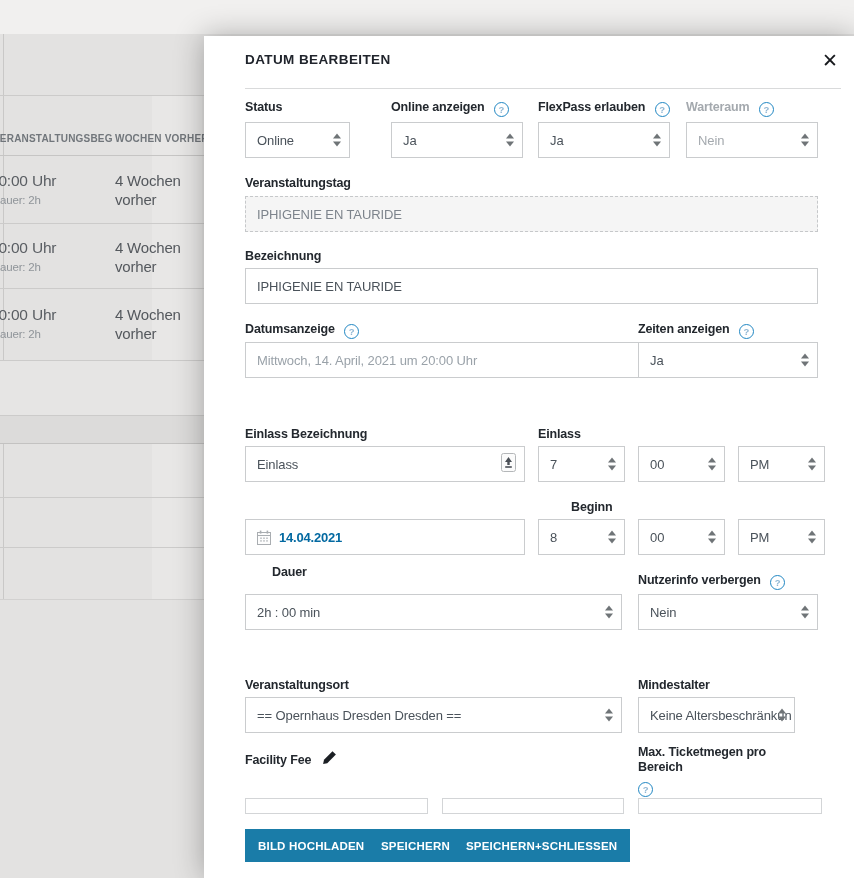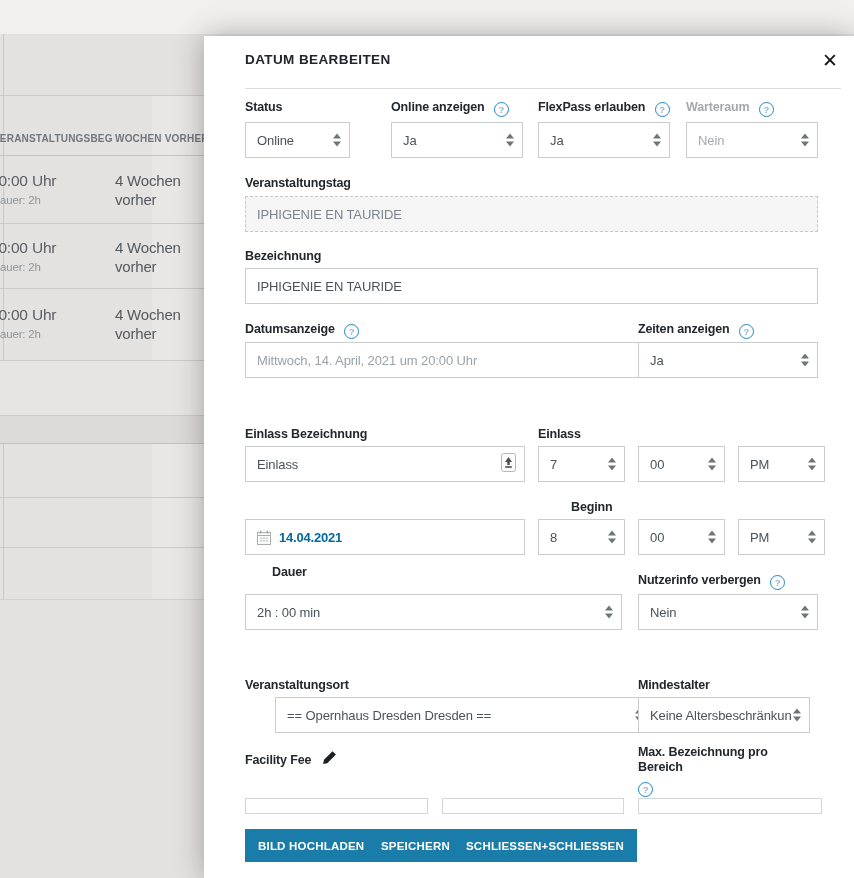--- a/index.html
+++ b/index.html
@@ -299,56 +299,56 @@
       <span>Nein</span>
       <span class="arrows">
           <i class="up"></i>
           <i class="dn"></i>
         </span>
     </div>
 
     <div class="label" style="left:41px; top:641px;">
       <span class="lbl-text">Veranstaltungsort</span>
     </div>
-    <div class="selectbox" style="left:41px; top:661px; width:377px;margin-left:30px;">
+    <div class="selectbox" style="left:41px; top:661px; width:377px;">
       <span>== Opernhaus Dresden Dresden ==</span>
       <span class="arrows">
           <i class="up"></i>
           <i class="dn"></i>
         </span>
     </div>
 
     <div class="label" style="left:434px; top:641px;">
       <span class="lbl-text">Mindestalter</span>
     </div>
-    <div class="selectbox" style="left:434px; top:661px; width:172px; padding-right:20px;">
+    <div class="selectbox" style="left:434px; top:661px; width:157px; padding-right:20px;">
       <span>Keine Altersbeschränkun</span>
       <span class="arrows">
           <i class="up"></i>
           <i class="dn"></i>
         </span>
     </div>
 
     <div class="label" style="left:41px; top:714px;">
       <span class="lbl-text">Facility Fee</span>
       <span class="pencil">
         <svg width="15" height="15" viewBox="0 0 16 16">
           <path d="M11.2 1.2 L14.8 4.8 L5.6 14 L1.2 14.9 L2.1 10.5 Z" fill="#1b1f24"></path>
         </svg>
       </span>
     </div>
 
     <div class="label" style="left:434px; top:709px; white-space:normal; width:160px; line-height:15px;">
-      <span class="lbl-text">Max. Bezeichnung pro Bereich</span>
+      <span class="lbl-text">Max. Ticketmegen pro Bereich</span>
       <div style="margin-top:4px;">
         <span class="help" style="margin-left:0;">?</span>
       </div>
     </div>
 
     <div class="stub" style="left:41px;  top:762px; width:183px;"></div>
     <div class="stub" style="left:238px; top:762px; width:182px;"></div>
     <div class="stub" style="left:434px; top:762px; width:184px;"></div>
 
     <button class="btn" style="left:164px; top:793px;">SPEICHERN</button>
     <button class="btn" style="left:41px;  top:793px;">BILD HOCHLADEN</button>
-    <button class="btn" style="left:249px; top:793px;">SCHLIESSEN+SCHLIESSEN</button>
+    <button class="btn" style="left:249px; top:793px;">SPEICHERN+SCHLIESSEN</button>
   </div>
 </div>
 
 </body></html>

